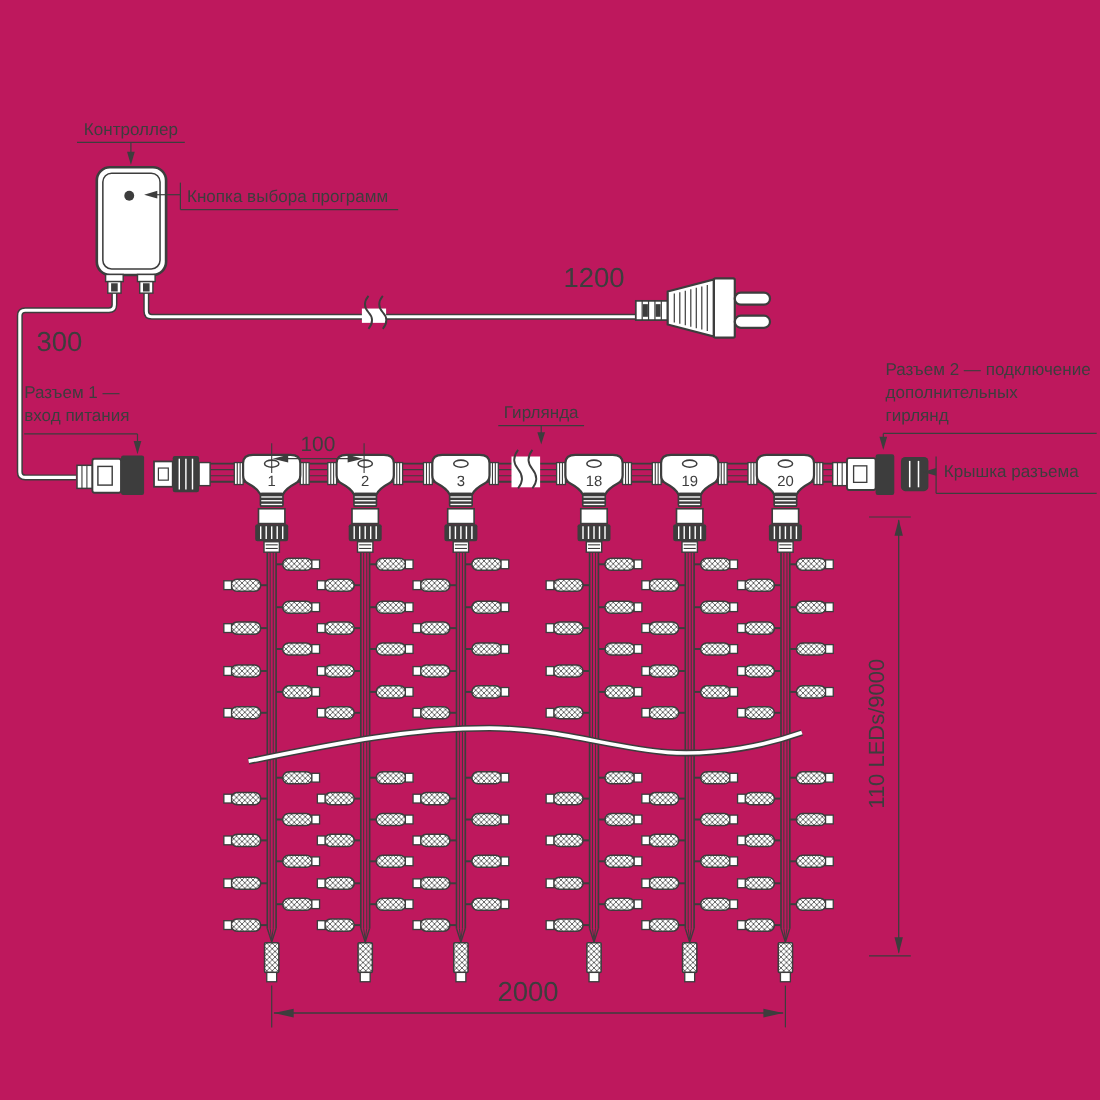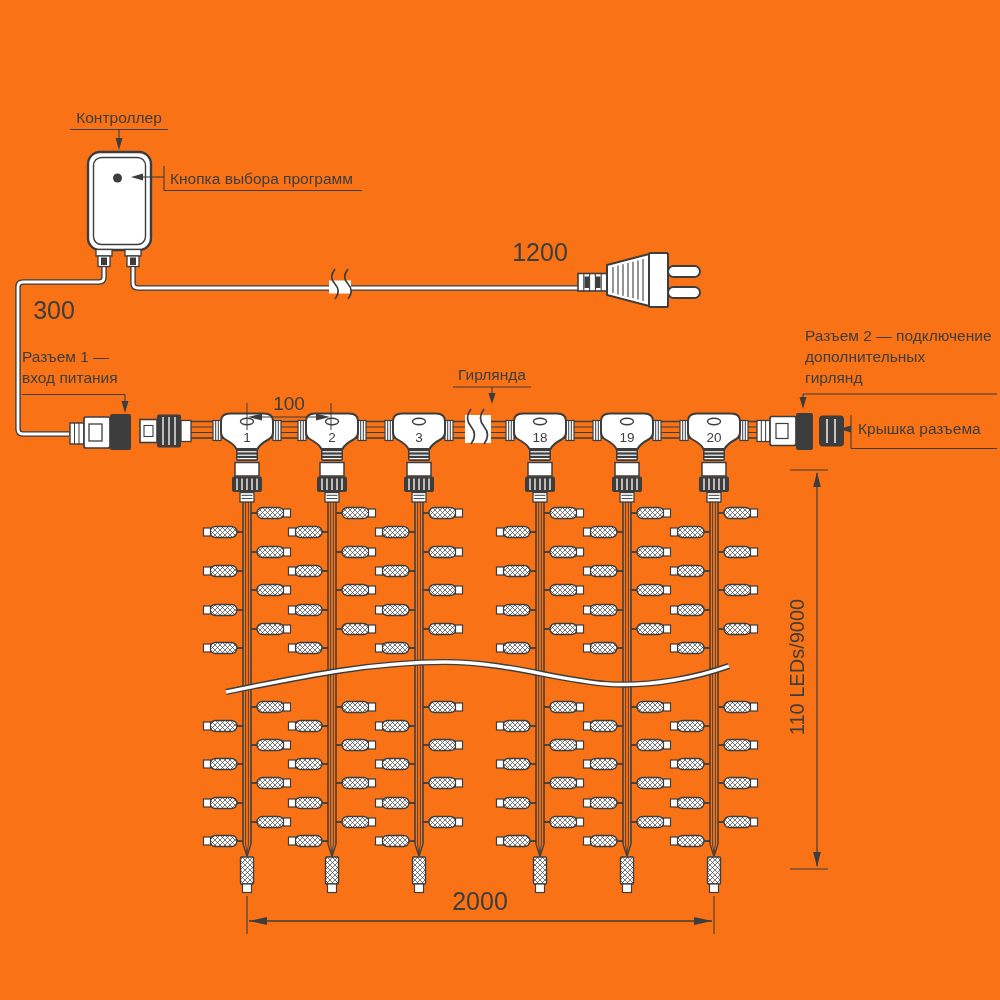--- a/index.html
+++ b/index.html
@@ -1,16 +1,16 @@
 <!DOCTYPE html>
 <html><head>
 <meta charset="utf-8">
 <style>
   html,body{margin:0;padding:0;background:#ffffff;}
-  .stage{width:1000px;height:1000px;position:relative;background:#f97316;
+  .stage{width:1000px;height:1000px;position:relative;background:#be185d;
          font-family:"Liberation Sans", sans-serif;}
   svg text{font-family:"Liberation Sans", sans-serif; fill:#3d3d3d;}
   .lbl{font-size:15.5px;}
   .num-big{font-size:25px;}
   .num-mid{font-size:19px;}
 </style>
 </head>
 <body>
 
 <div class="stage">

